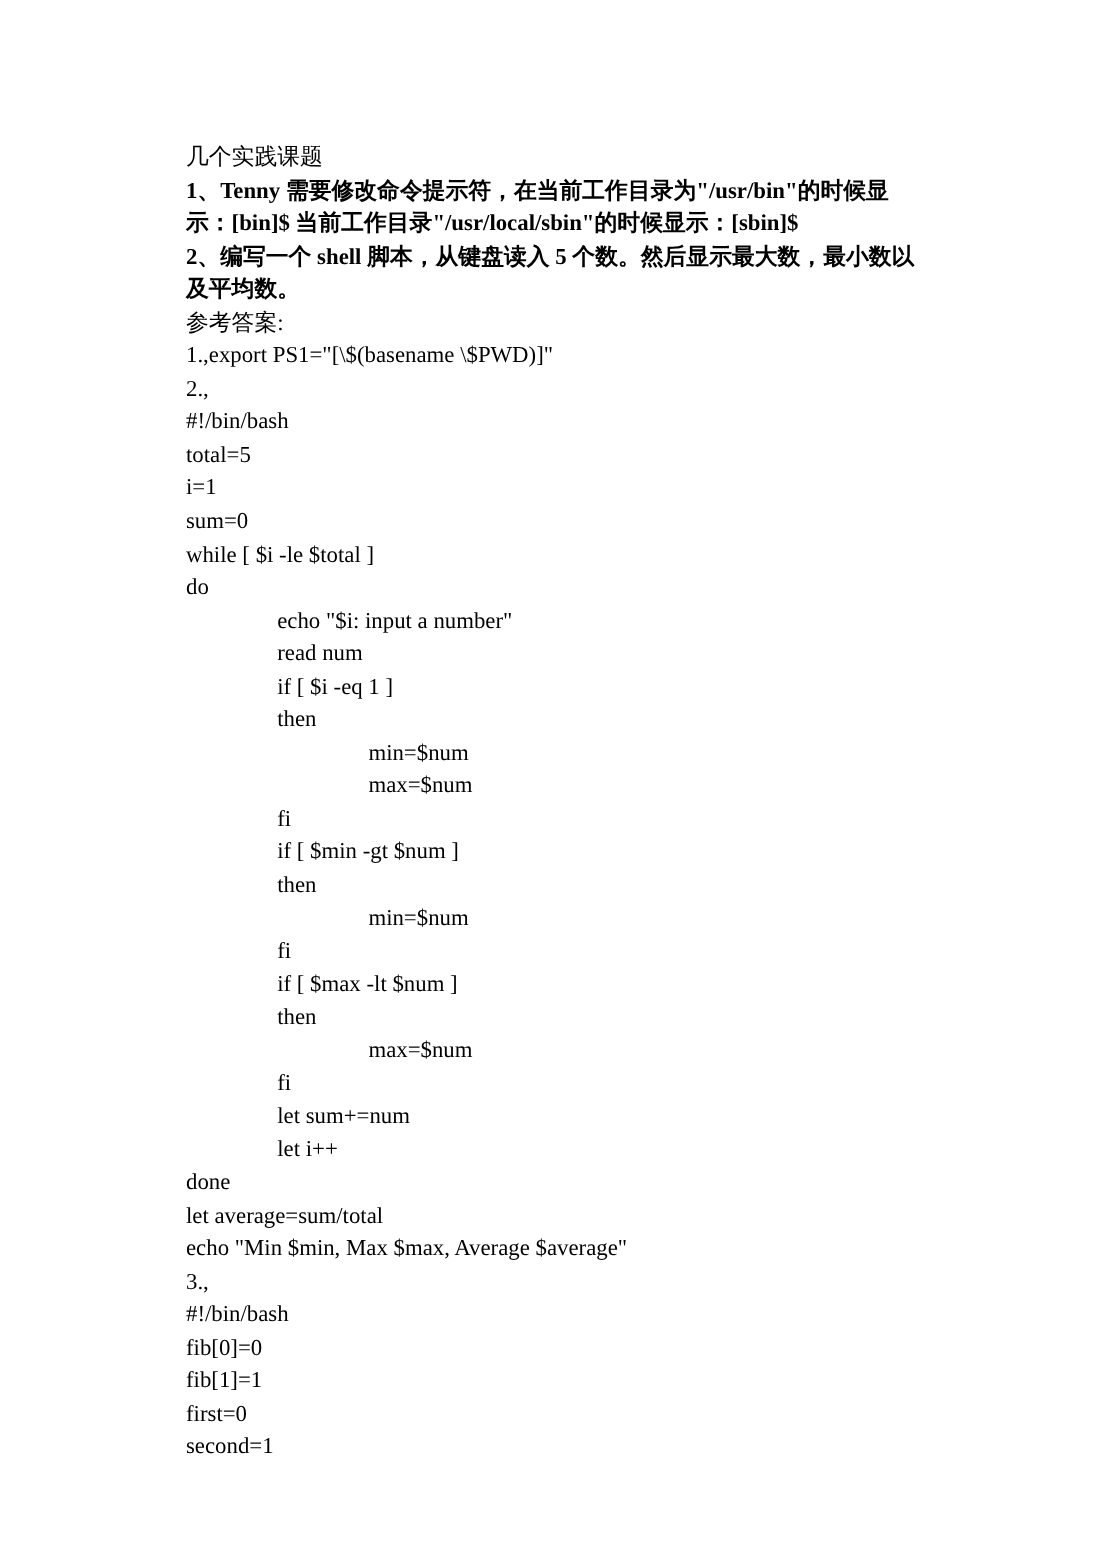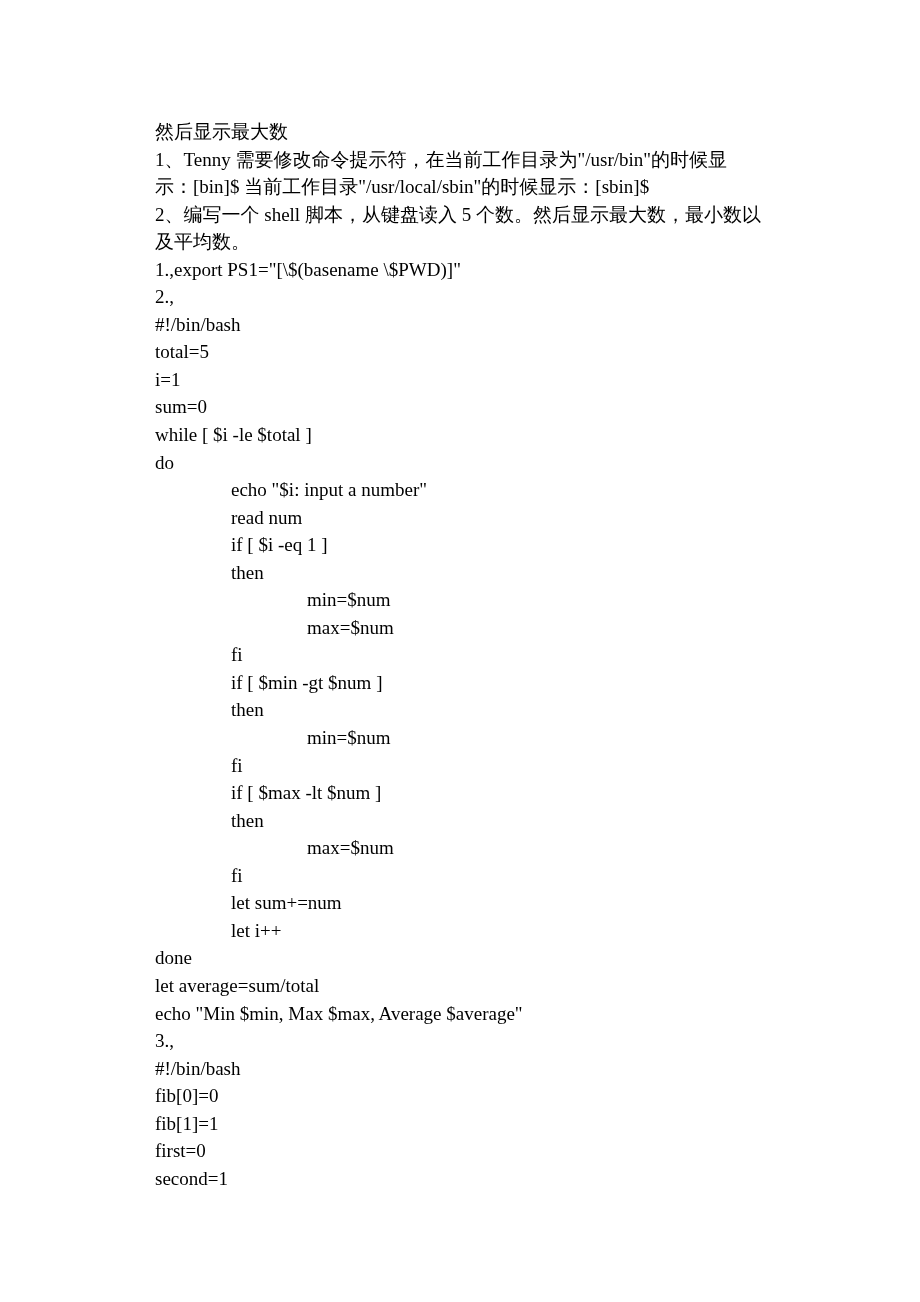--- a/index.html
+++ b/index.html
@@ -13,36 +13,38 @@
     padding: 118px 155px 40px 155px;
     color: #000000;
     font-size: 19px;
     line-height: 1.45;
   }
   .heading {
     font-family: "SimSun", serif;
   }
   .q {
     font-family: "Times New Roman", "SimSun", serif;
+    font-weight: bold;
   }
   .ans-label {
     font-family: "SimSun", serif;
   }
   .code-block {
     font-family: "Times New Roman", serif;
     white-space: pre;
   }
 </style>
 </head>
 <body>
 
 <div class="page">
-  <div class="heading">然后显示最大数</div>
+  <div class="heading">几个实践课题</div>
   <div class="q">1、Tenny 需要修改命令提示符，在当前工作目录为"/usr/bin"的时候显示：[bin]$ 当前工作目录"/usr/local/sbin"的时候显示：[sbin]$</div>
   <div class="q">2、编写一个 shell 脚本，从键盘读入 5 个数。然后显示最大数，最小数以及平均数。</div>
+  <div class="ans-label">参考答案:</div>
   <div class="code-block">1.,export PS1="[\$(basename \$PWD)]"</div>
   <div class="code-block">2.,</div>
   <div class="code-block">#!/bin/bash
 total=5
 i=1
 sum=0
 while [ $i -le $total ]
 do
                 echo "$i: input a number"
                 read num

